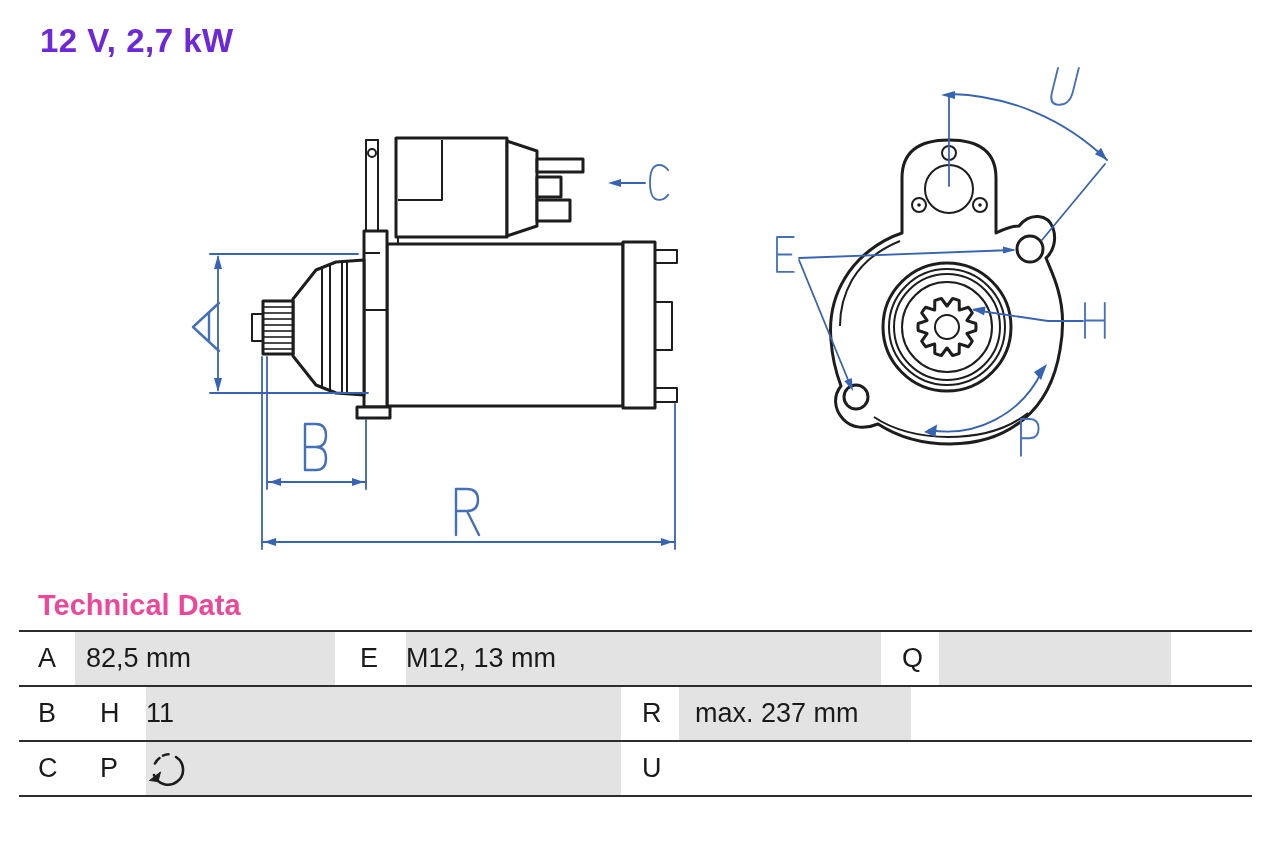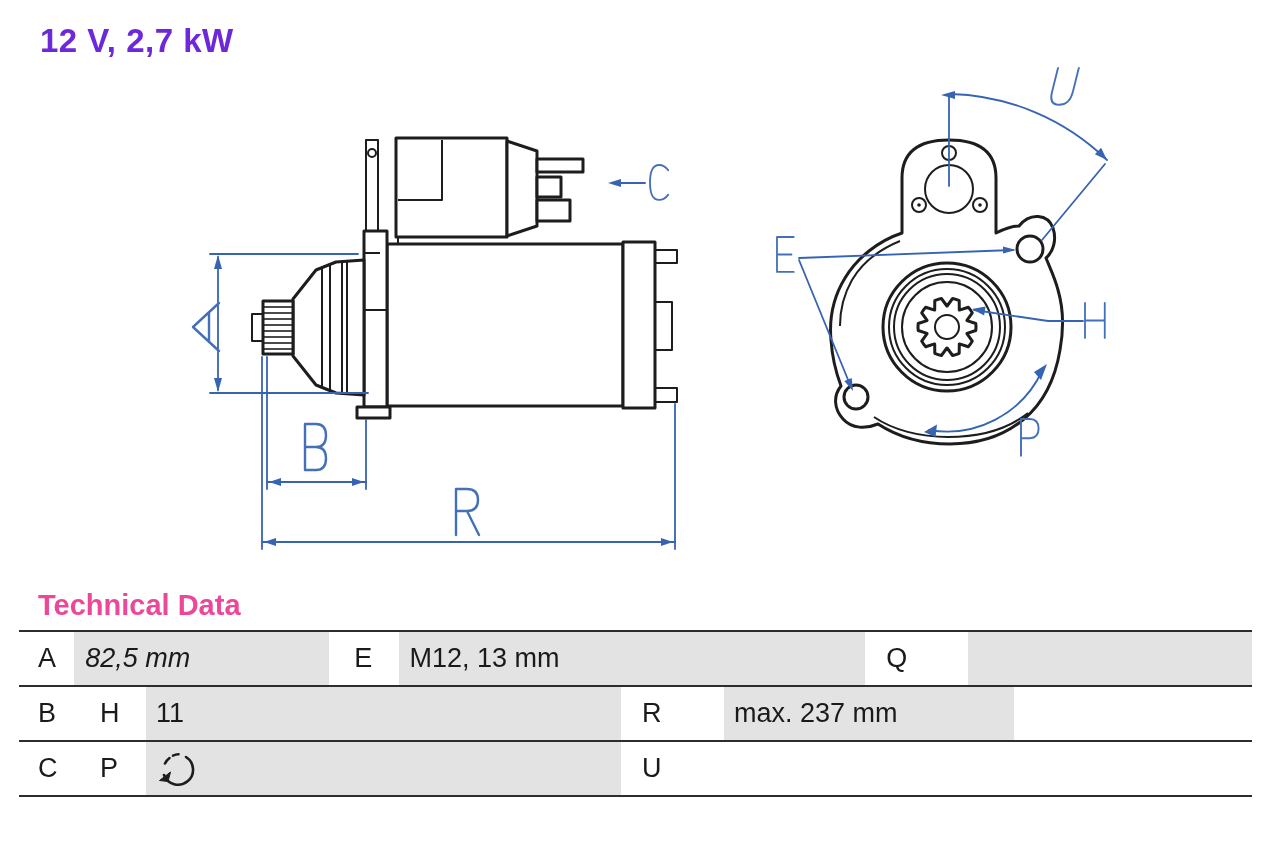--- a/index.html
+++ b/index.html
@@ -8,25 +8,25 @@
   .page-title{position:absolute;left:40px;top:22px;font-size:33px;font-weight:600;
               letter-spacing:.5px;color:#6d28d9;}
   #drawing{position:absolute;left:0;top:0;}
   .tech-heading{position:absolute;left:38px;top:589px;font-size:29px;font-weight:700;color:#ec4899;}
   .tech-table{position:absolute;left:19px;top:630px;width:1233px;border-top:2px solid #2d2d2d;}
   .t-row{display:flex;height:53px;border-bottom:2px solid #2d2d2d;}
   .cell{display:flex;align-items:center;font-size:27px;color:#1a1a1a;}
   .key{background:#ffffff;}
   .val{background:#e3e3e3;}
   .k1{width:56px;padding-left:19px;box-sizing:border-box;}
-  .v1{width:260px;padding-left:11px;box-sizing:border-box;font-style:italic;}
+  .v1{width:260px;padding-left:11px;box-sizing:border-box;}
   .k2{width:71px;padding-left:25px;box-sizing:border-box;}
-  .v2{width:475px;padding-left:10px;box-sizing:border-box;}
+  .v2{width:475px;padding-left:0;box-sizing:border-box;}
   .k3{width:58px;padding-left:21px;box-sizing:border-box;}
-  .v3{width:290px;padding-left:10px;box-sizing:border-box;margin-left:45px;}
+  .v3{width:232px;padding-left:16px;box-sizing:border-box;}
   .blk{stroke:#1d1d1d;fill:none;stroke-width:3;stroke-linejoin:round;stroke-linecap:round;}
   .blkf{stroke:#1d1d1d;fill:#ffffff;stroke-width:3;stroke-linejoin:round;}
   .blk2{stroke:#1d1d1d;fill:none;stroke-width:2;stroke-linejoin:round;}
   .blu{stroke:#3763b3;fill:none;stroke-width:1.8;stroke-linecap:round;}
   .bluf{fill:#3763b3;stroke:none;}
   .lbl{stroke:#4470ba;fill:none;stroke-width:2.4;stroke-linecap:round;stroke-linejoin:round;}
 </style>
 </head>
 <body>
 

